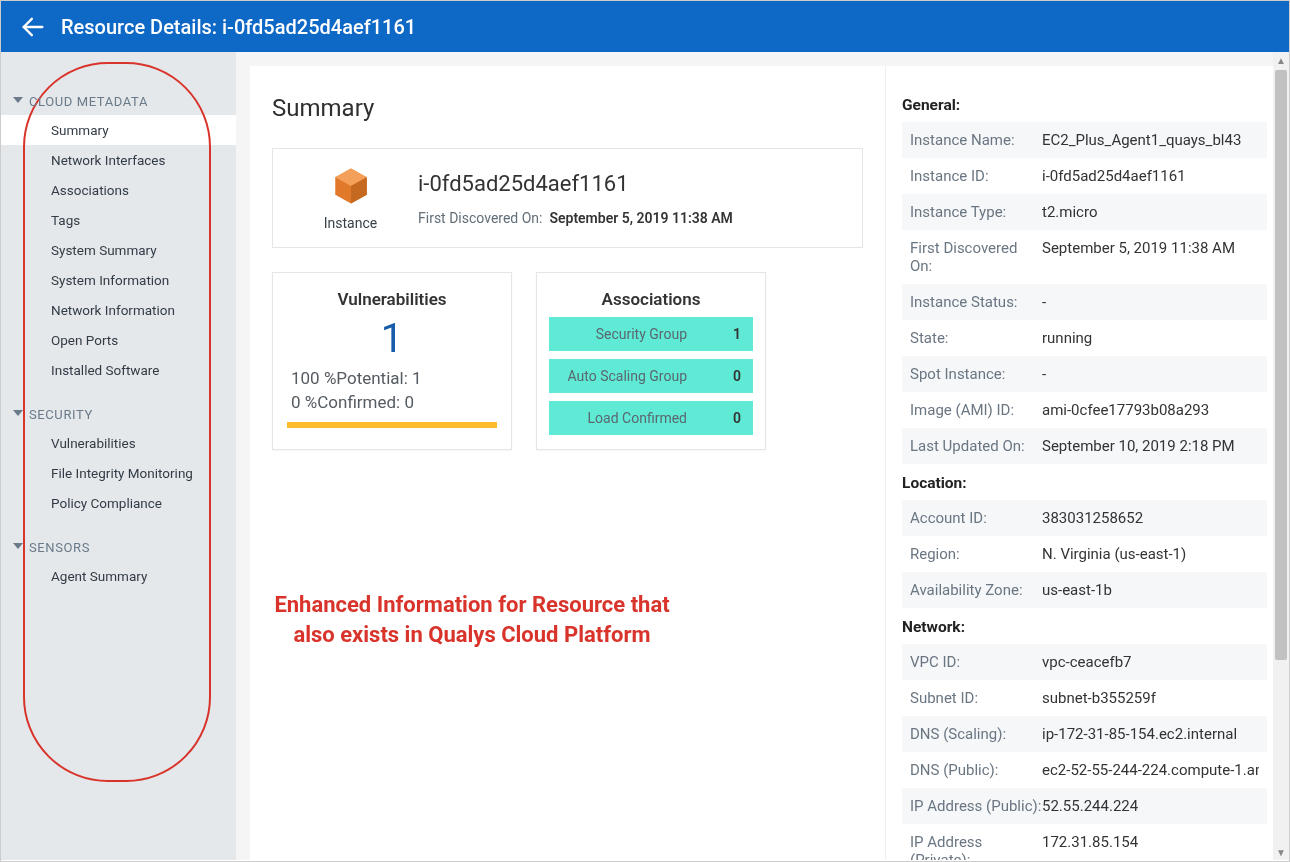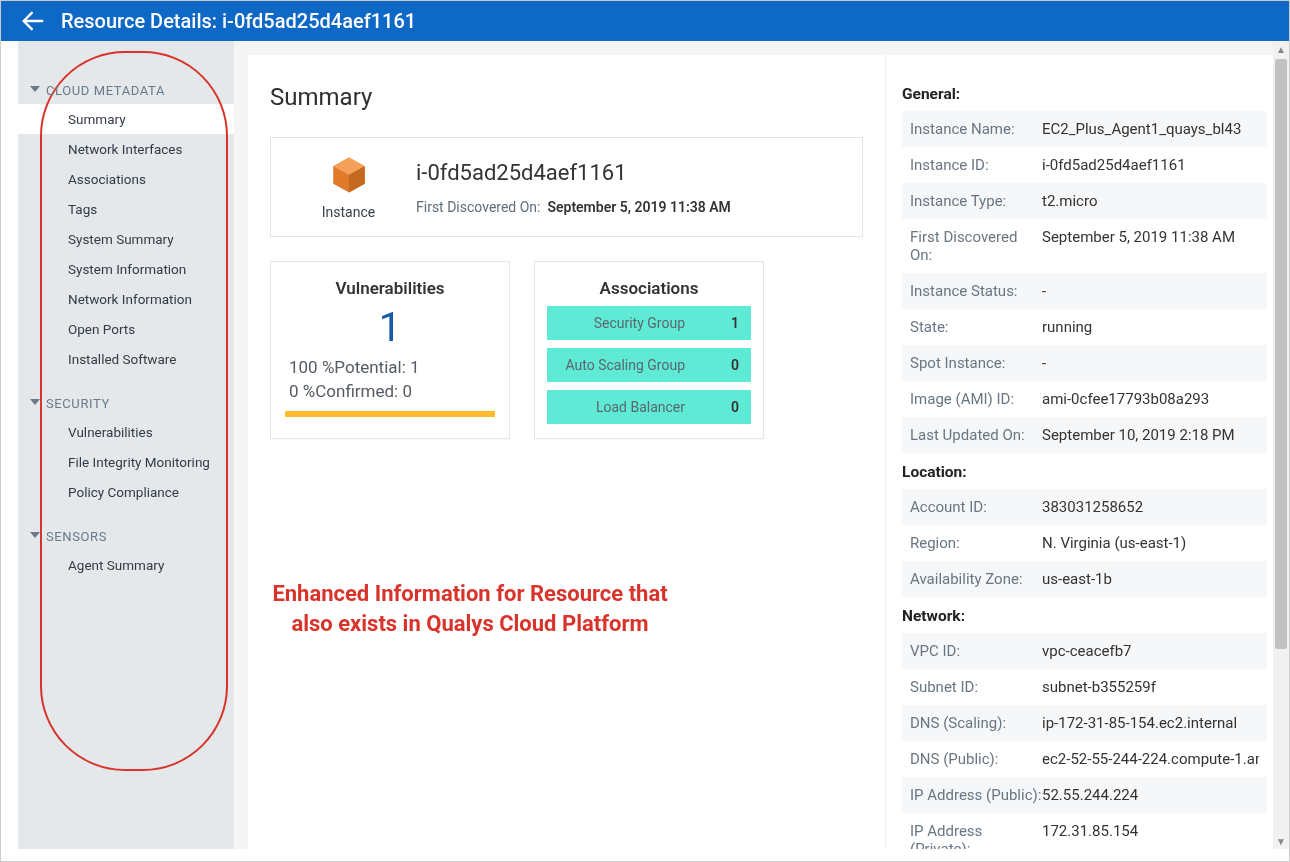--- a/index.html
+++ b/index.html
@@ -14,33 +14,32 @@
     overflow: hidden;
     position: relative;
   }
 
   .header {
     background: #0e68c6;
     color: #fff;
     display: flex;
     align-items: center;
     padding: 0 18px;
-    height: 40px;
+    height: 51px;
   }
   .header .back-icon { width: 28px; height: 28px; margin-right: 14px; cursor: pointer; }
   .header-title { font-size: 20px; font-weight: 500; }
 
   .body-wrap { display: flex; height: calc(100% - 52px); }
 
   .sidebar {
-    width: 216px;
+    width: 235px;
     background: #e4e8eb;
     padding: 20px 0 10px 0;
     position: relative;
-    margin-left: 17px;
   }
   .section-header {
     display: flex;
     align-items: center;
     color: #6a7a89;
     font-size: 13px;
     letter-spacing: 0.6px;
     padding: 6px 18px 6px 28px;
     cursor: pointer;
     margin-top: 16px;
@@ -267,21 +266,21 @@
           <div class="assoc-table" id="assoc-table">
               <div class="assoc-row">
                 <span>Security Group</span>
                 <span>1</span>
               </div>
               <div class="assoc-row">
                 <span>Auto Scaling Group</span>
                 <span>0</span>
               </div>
               <div class="assoc-row">
-                <span>Load Balancer</span>
+                <span>Load Confirmed</span>
                 <span>0</span>
               </div>
             </div>
         </div>
 
       </div>
 
       <div class="annotation">Enhanced Information for Resource that also exists in Qualys Cloud Platform</div>
 
     </div>

